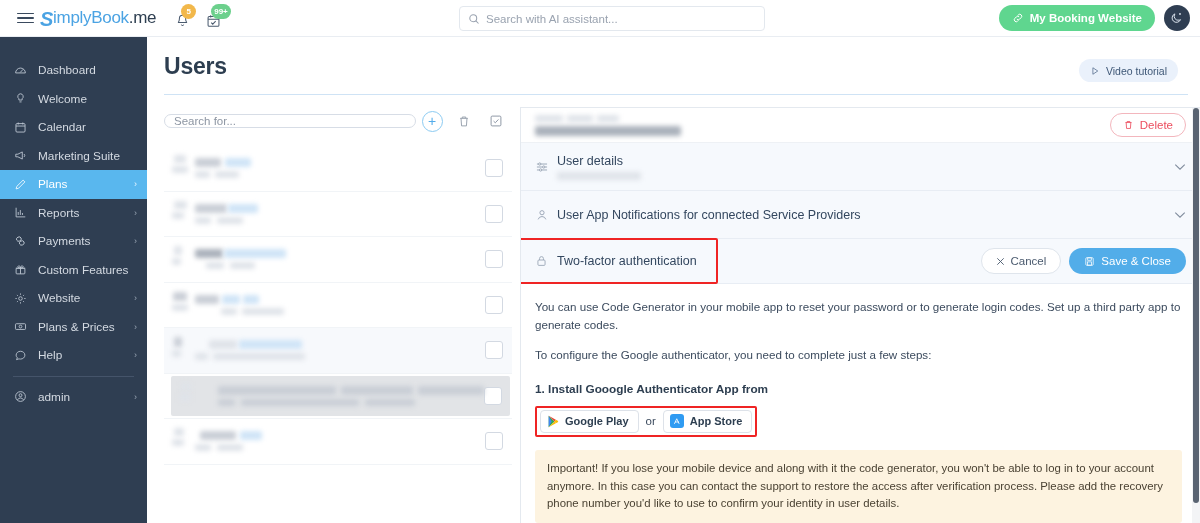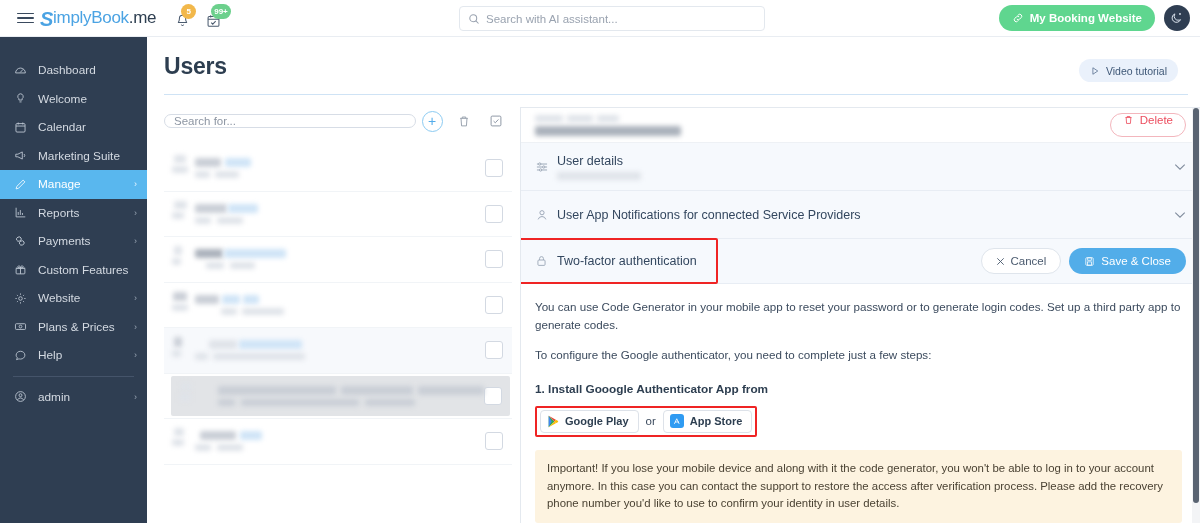--- a/index.html
+++ b/index.html
@@ -141,21 +141,21 @@
     border-right: none; border-bottom: none; background: #fff;
     display: flex; flex-direction: column; overflow: hidden; position: relative;
   }
   .dt-head {
     height: 54px; display: flex; align-items: center; justify-content: space-between;
     padding: 0 14px 0 14px; border-bottom: 1px solid #eef1f5;
   }
   .dt-head-blurs { display: flex; flex-direction: column; gap: 4px; }
   .btn-delete {
     border: 1px solid #f3b6bd; background: #fff; color: #ec4d5e; border-radius: 13px;
-    height: 24px; padding: 0 12px; font-size: 11.5px; display: flex; gap: 6px;
+    height: 24px; padding: 0 12px; font-size: 11.5px; display: flex; align-items: center; gap: 6px;
     cursor: pointer; font-family: "Liberation Sans", sans-serif;
   }
   .acc-row {
     min-height: 48px; display: flex; align-items: center; padding: 0 14px 0 14px;
     background: #f6f9fd; border-bottom: 1px solid #e8edf4; position: relative;
   }
   .acc-row .acc-ico { width: 22px; color: #9aa6b6; display: flex; align-items: center; justify-content: flex-start;}
   .acc-row .acc-label { font-size: 12.5px; color: #33475f; }
   .acc-row .acc-sub { margin-top: 4px; }
   .acc-chev { margin-left: auto; color: #7f8b9c; font-size: 11px; }
@@ -297,21 +297,21 @@
         </span>
         <span>Marketing Suite</span>
       </div>
 
       <div class="nav-item active">
         <span class="nv-ico">
           <svg width="13" height="13" viewBox="0 0 16 16" fill="none" stroke="#ffffff" stroke-width="1.1">
             <path d="M11.2 2.6 13.4 4.8 5.6 12.6 2.6 13.4l.8-3z"></path>
           </svg>
         </span>
-        <span>Manage</span>
+        <span>Plans</span>
         <span class="chev">›</span>
       </div>
 
       <div class="nav-item">
         <span class="nv-ico">
           <svg width="13" height="13" viewBox="0 0 16 16" fill="none" stroke="#c9d2dd" stroke-width="1.1">
             <path d="M2.6 2.6v10.8h10.8" stroke-linecap="round"></path>
               <path d="M5.2 11V7.4M7.8 11V5M10.4 11V8.6"></path>
           </svg>
         </span>

